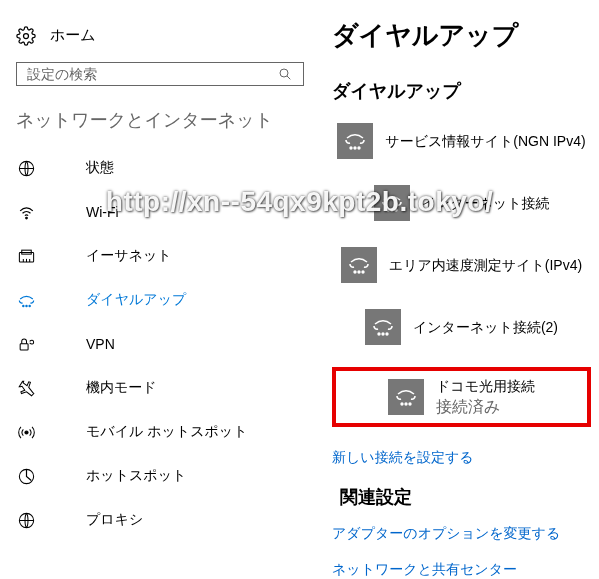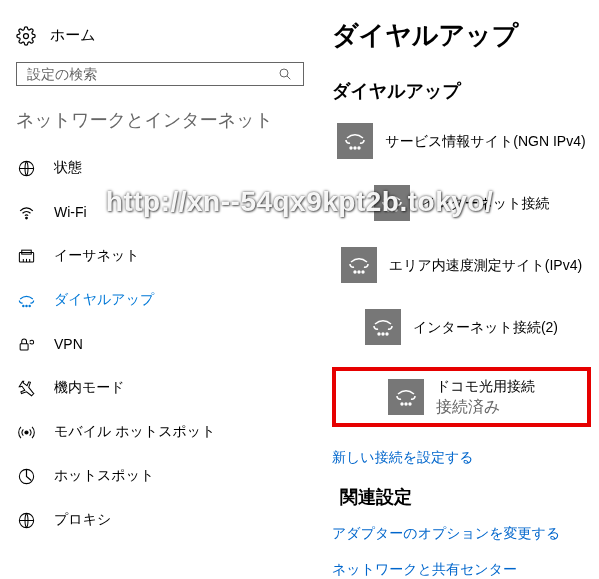--- a/index.html
+++ b/index.html
@@ -34,21 +34,21 @@
     .category {
       color: #666; font-size: 18px;
       padding: 0 8px 14px 8px;
     }
     .nav-item {
       display: flex; align-items: center;
       gap: 18px; padding: 12px 8px;
       cursor: pointer;
     }
     .nav-item .icon { width: 20px; height: 20px; display: flex; align-items: center; justify-content: center; color: #000; }
-    .nav-item .label { font-size: 14px; }
+    .nav-item .label { font-size: 14px; margin-left: 32px; }
     .nav-item.active { color: #0078d7; }
     .nav-item.active .icon { color: #0078d7; }
     .main { flex: 1; padding: 18px 8px 8px 12px; }
     .main h1 { font-size: 26px; font-weight: 600; margin-bottom: 26px; }
     .main h2 { font-size: 18px; font-weight: 600; margin-bottom: 16px; }
     .conn-list { display: flex; flex-direction: column; gap: 18px; margin-bottom: 22px; }
     .conn-item {
       display: flex; align-items: center; gap: 12px;
       padding: 4px 4px;
       justify-content: center;

